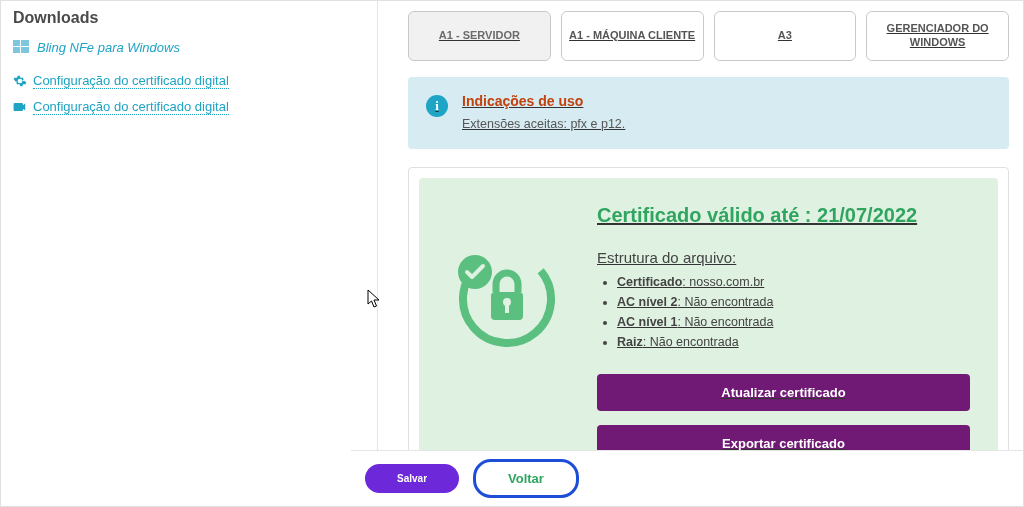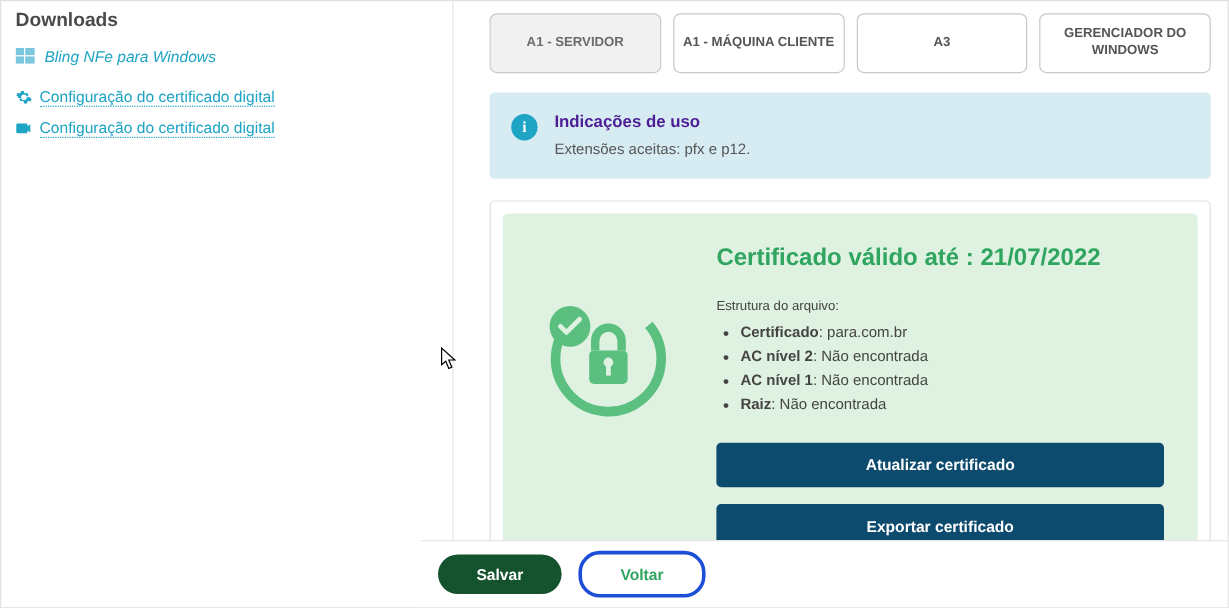--- a/index.html
+++ b/index.html
@@ -56,20 +56,21 @@
     text-decoration: none;
     border-bottom: 1px dotted #1ea4c4;
     font-size: 13px;
     text-align: right;
   }
   .main {
     flex: 1;
     position: relative;
     padding: 10px 14px 94px 30px;
     overflow: hidden;
+    text-decoration: underline;
   }
   .tabs {
     display: flex;
     gap: 10px;
     margin-bottom: 16px;
   }
   .tab {
     flex: 1;
     border: 1px solid #c9c9c9;
     border-radius: 6px;
@@ -107,21 +108,21 @@
     display: flex;
     align-items: center;
     justify-content: center;
     font-family: Georgia, serif;
     font-size: 13px;
     flex-shrink: 0;
     margin-top: 2px;
   }
   .info-box h4 {
     font-size: 14px;
-    color: #4c1d95;
+    color: #c2410c;
     font-weight: bold;
     margin-bottom: 6px;
   }
   .info-box p {
     font-size: 12.5px;
     color: #555;
     line-height: 1.5;
   }
   .cert-card-wrap {
     border: 1px solid #e0e0e0;
@@ -142,39 +143,39 @@
     margin-top: 30px;
   }
   .cert-body { flex: 1; }
   .cert-title {
     color: #2fa560;
     font-size: 20px;
     font-weight: bold;
     margin-bottom: 22px;
   }
   .cert-sub {
-    font-size: 11px;
+    font-size: 15px;
     color: #444;
     margin-bottom: 6px;
   }
   .cert-list {
     list-style: disc;
     padding-left: 20px;
     margin-bottom: 22px;
   }
   .cert-list li {
     font-size: 12.5px;
     color: #444;
     line-height: 1.6;
   }
   .cert-list li b { font-weight: bold; }
   .btn-green {
     display: block;
     width: 100%;
-    background: #0c4a6e;
+    background: #701a75;
     color: #fff;
     border: none;
     border-radius: 4px;
     padding: 11px;
     font-size: 13px;
     font-weight: bold;
     cursor: pointer;
     margin-bottom: 14px;
     text-align: center;
   }
@@ -185,26 +186,26 @@
     bottom: 0;
     height: 56px;
     border-top: 1px solid #e5e5e5;
     background: #fff;
     display: flex;
     align-items: center;
     gap: 14px;
     padding-left: 14px;
   }
   .btn-primary {
-    background: #14532d;
+    background: #6d28d9;
     color: #fff;
     border: none;
     border-radius: 18px;
     padding: 9px 32px;
-    font-size: 13px;
+    font-size: 10px;
     font-weight: bold;
     cursor: pointer;
     text-align: right;
   }
   .btn-secondary {
     background: #fff;
     color: #2fa560;
     border: 3px solid #1d4ed8;
     border-radius: 18px;
     padding: 9px 32px;
@@ -277,21 +278,21 @@
             <rect x="44" y="58" width="32" height="28" rx="4" fill="#5bbf7f"></rect>
             <path d="M49 58 v-8 a11 11 0 0 1 22 0 v8" fill="none" stroke="#5bbf7f" stroke-width="7"></path>
             <circle cx="60" cy="68" r="4" fill="#dff1e0"></circle>
             <rect x="58" y="70" width="4" height="9" fill="#dff1e0"></rect>
           </svg>
         </div>
         <div class="cert-body">
           <div class="cert-title">Certificado válido até : 21/07/2022</div>
           <div class="cert-sub">Estrutura do arquivo:</div>
           <ul class="cert-list">
-            <li><b>Certificado</b><span>: para.com.br</span></li>
+            <li><b>Certificado</b><span>: nosso.com.br</span></li>
             <li><b>AC nível 2</b><span>: Não encontrada</span></li>
             <li><b>AC nível 1</b><span>: Não encontrada</span></li>
             <li><b>Raiz</b><span>: Não encontrada</span></li>
           </ul>
           <button class="btn-green">Atualizar certificado</button>
           <button class="btn-green">Exportar certificado</button>
         </div>
       </div>
     </div>
   </main>

